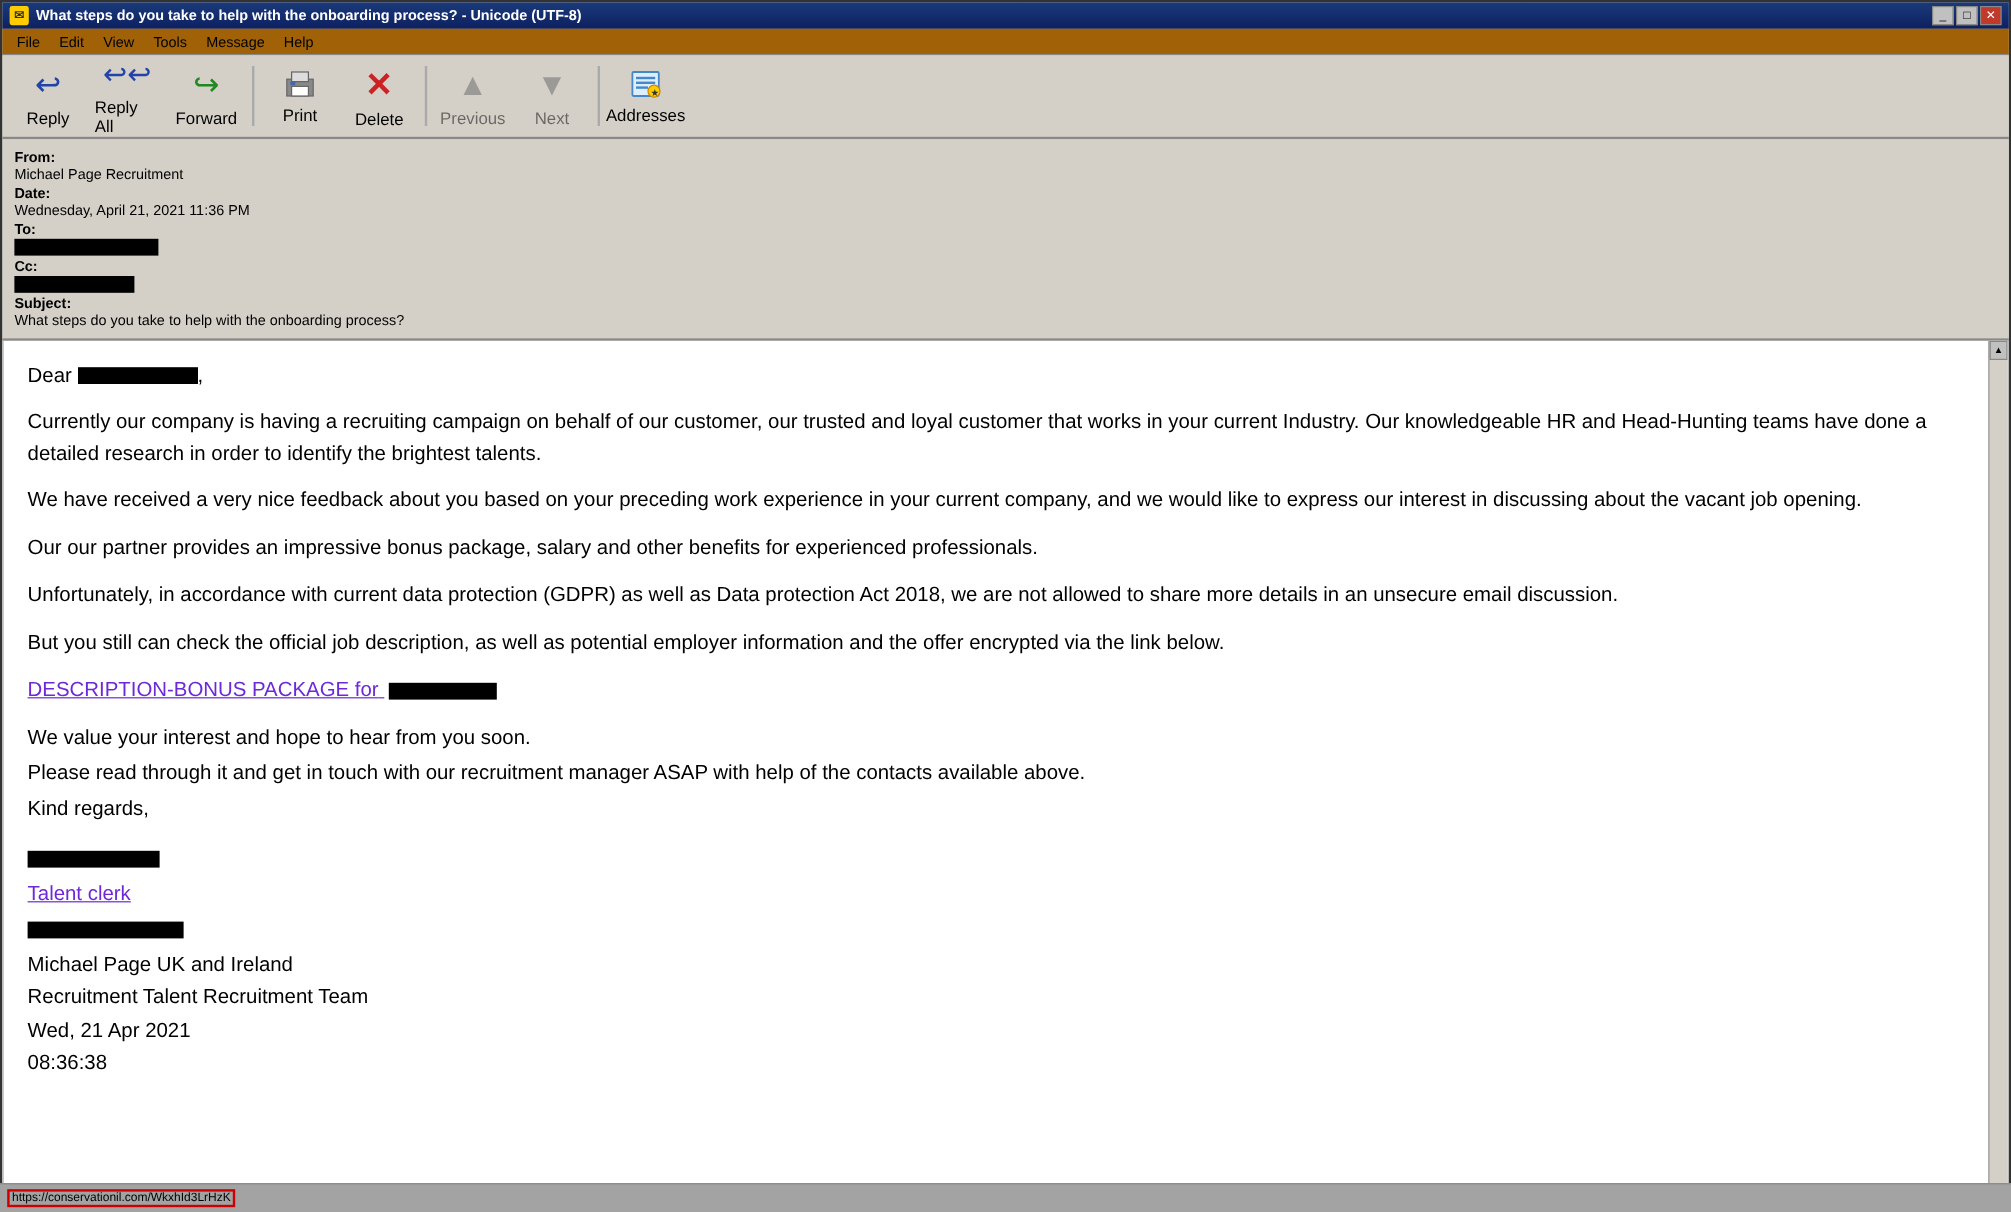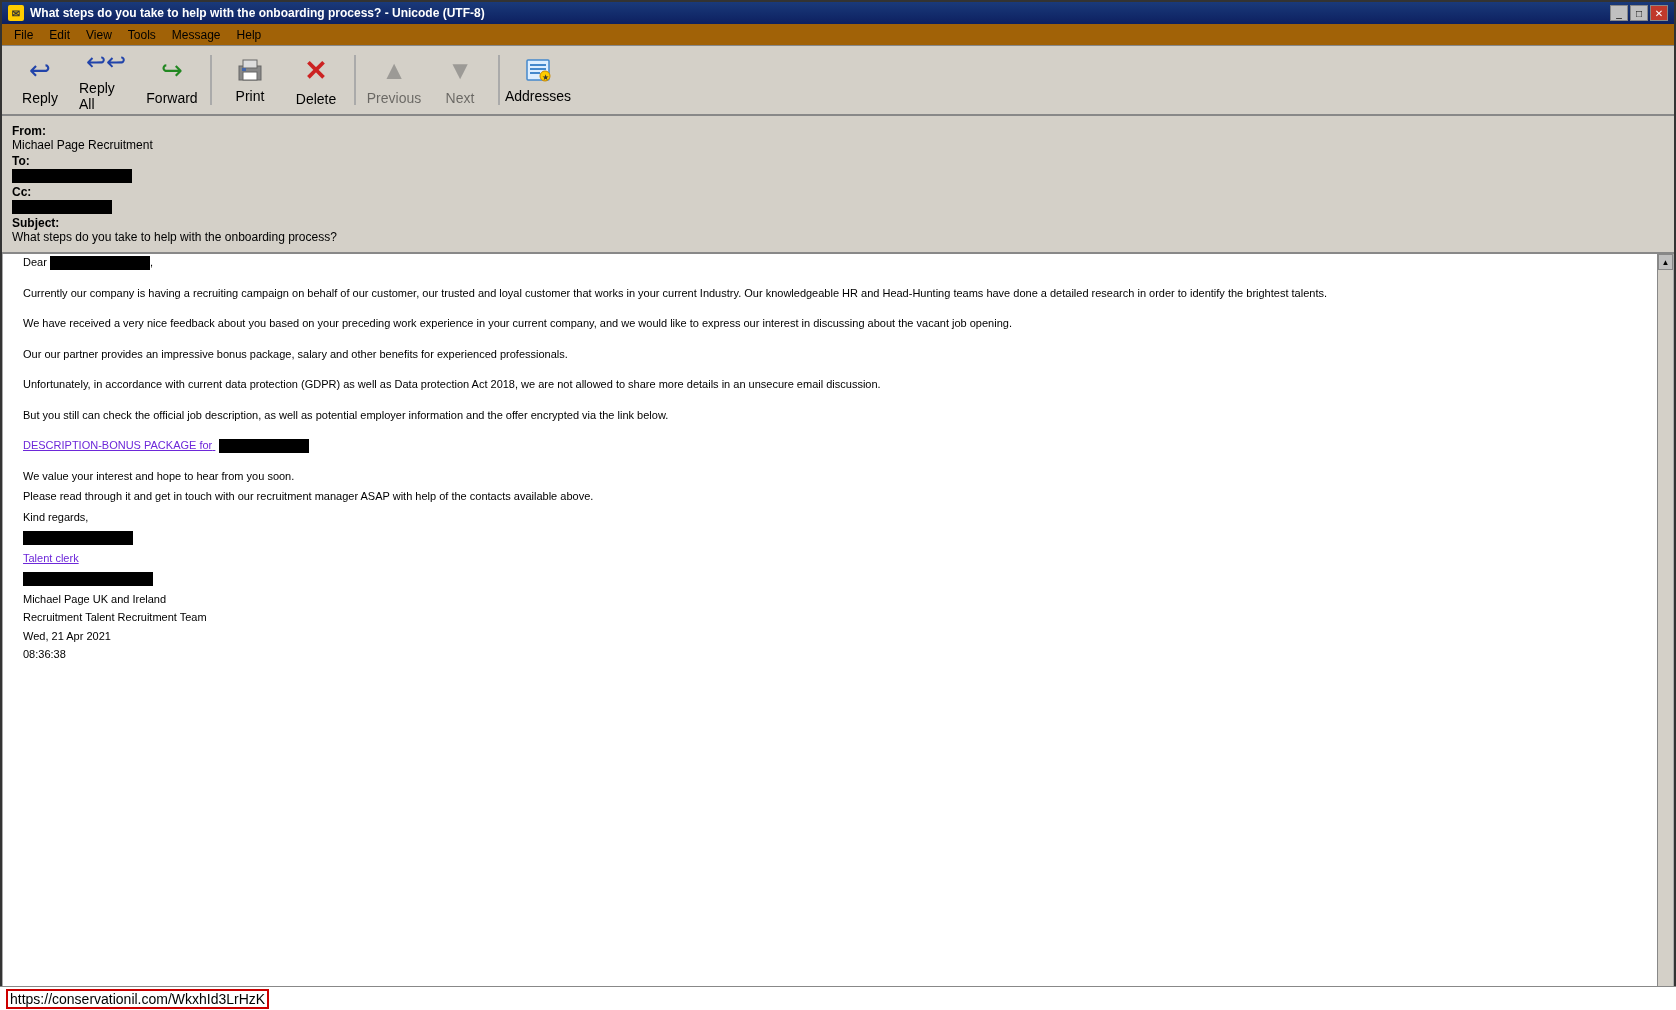--- a/index.html
+++ b/index.html
@@ -162,22 +162,22 @@
       background: white;
       border-left: 1px solid #aaa;
       border-right: 1px solid #aaa;
       border-bottom: 1px solid #aaa;
       height: calc(1010px - 22px - 22px - 72px - 90px - 30px);
       overflow: hidden;
     }
     .body-scroll-content {
       flex: 1;
       overflow-y: hidden;
-      padding: 0 20px;
-      font-size: 11px;
+      padding: 16px 20px;
+      font-size: 17px;
       line-height: 1.5;
       color: #000;
     }
     .scroll-bar {
       width: 16px;
       background: #d4d0c8;
       border-left: 1px solid #888;
       display: flex;
       flex-direction: column;
     }
@@ -192,24 +192,24 @@
       font-size: 8px;
       cursor: pointer;
     }
     .scroll-track {
       flex: 1;
       background: #d4d0c8;
     }
 
     
     .status-bar {
-      background: #ffffff;
+      background: #a3a3a3;
       border-top: 1px solid #888;
       padding: 3px 6px;
-      font-size: 14px;
+      font-size: 10px;
       color: #000;
       height: 24px;
       display: flex;
       align-items: center;
       position: fixed;
       bottom: 0;
       left: 0;
       right: 0;
     }
     .status-link {
@@ -300,20 +300,24 @@
       <span class="toolbar-btn-label">Addresses</span>
     </div>
   </div>
 
   <div class="email-header">
     <div class="header-row">
       <span class="header-label">From:</span>
       <span class="header-value">Michael Page Recruitment</span>
     </div>
     <div class="header-row">
+      <span class="header-label">Date:</span>
+      <span class="header-value">Wednesday, April 21, 2021 11:36 PM</span>
+    </div>
+    <div class="header-row">
       <span class="header-label">To:</span>
       <span class="header-value"><span class="redacted"></span></span>
     </div>
     <div class="header-row">
       <span class="header-label">Cc:</span>
       <span class="header-value"><span class="redacted-sm"></span></span>
     </div>
     <div class="header-row">
       <span class="header-label">Subject:</span>
       <span class="header-value">What steps do you take to help with the onboarding process?</span>
@@ -340,21 +344,21 @@
 
       <p class="email-p">
         <a class="email-link">
           <span>DESCRIPTION-BONUS PACKAGE for</span>
           <span class="redacted" style="min-width:90px; margin-left:4px;"></span>
         </a>
       </p>
 
       <p style="margin-bottom:4px;">We value your interest and hope to hear from you soon.</p>
       <p style="margin-bottom:4px;">Please read through it and get in touch with our recruitment manager ASAP with help of the contacts available above.</p>
-      <p style="margin-bottom:4px;">Kind regards,</p>
+      <p style="margin-bottom:16px;">Kind regards,</p>
       <p style="margin-bottom:4px;">
         <span class="redacted" style="min-width:110px;"></span>
       </p>
       <p style="margin-bottom:4px;">
         <a class="email-link">Talent clerk</a>
       </p>
       <p style="margin-bottom:4px;">
         <span class="redacted" style="min-width:130px;"></span>
       </p>
       <p style="margin-bottom:2px;">Michael Page UK and Ireland</p>

